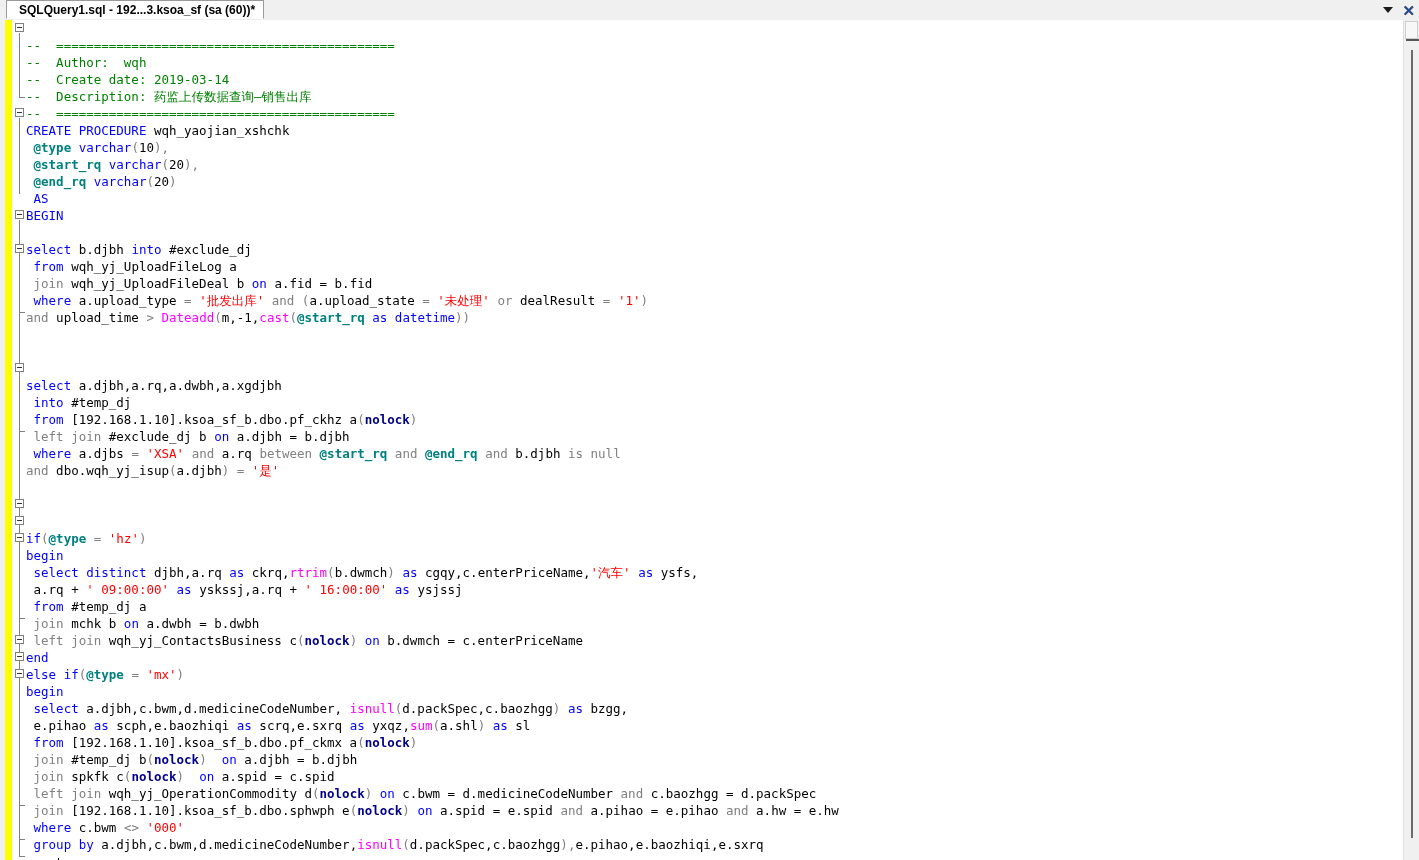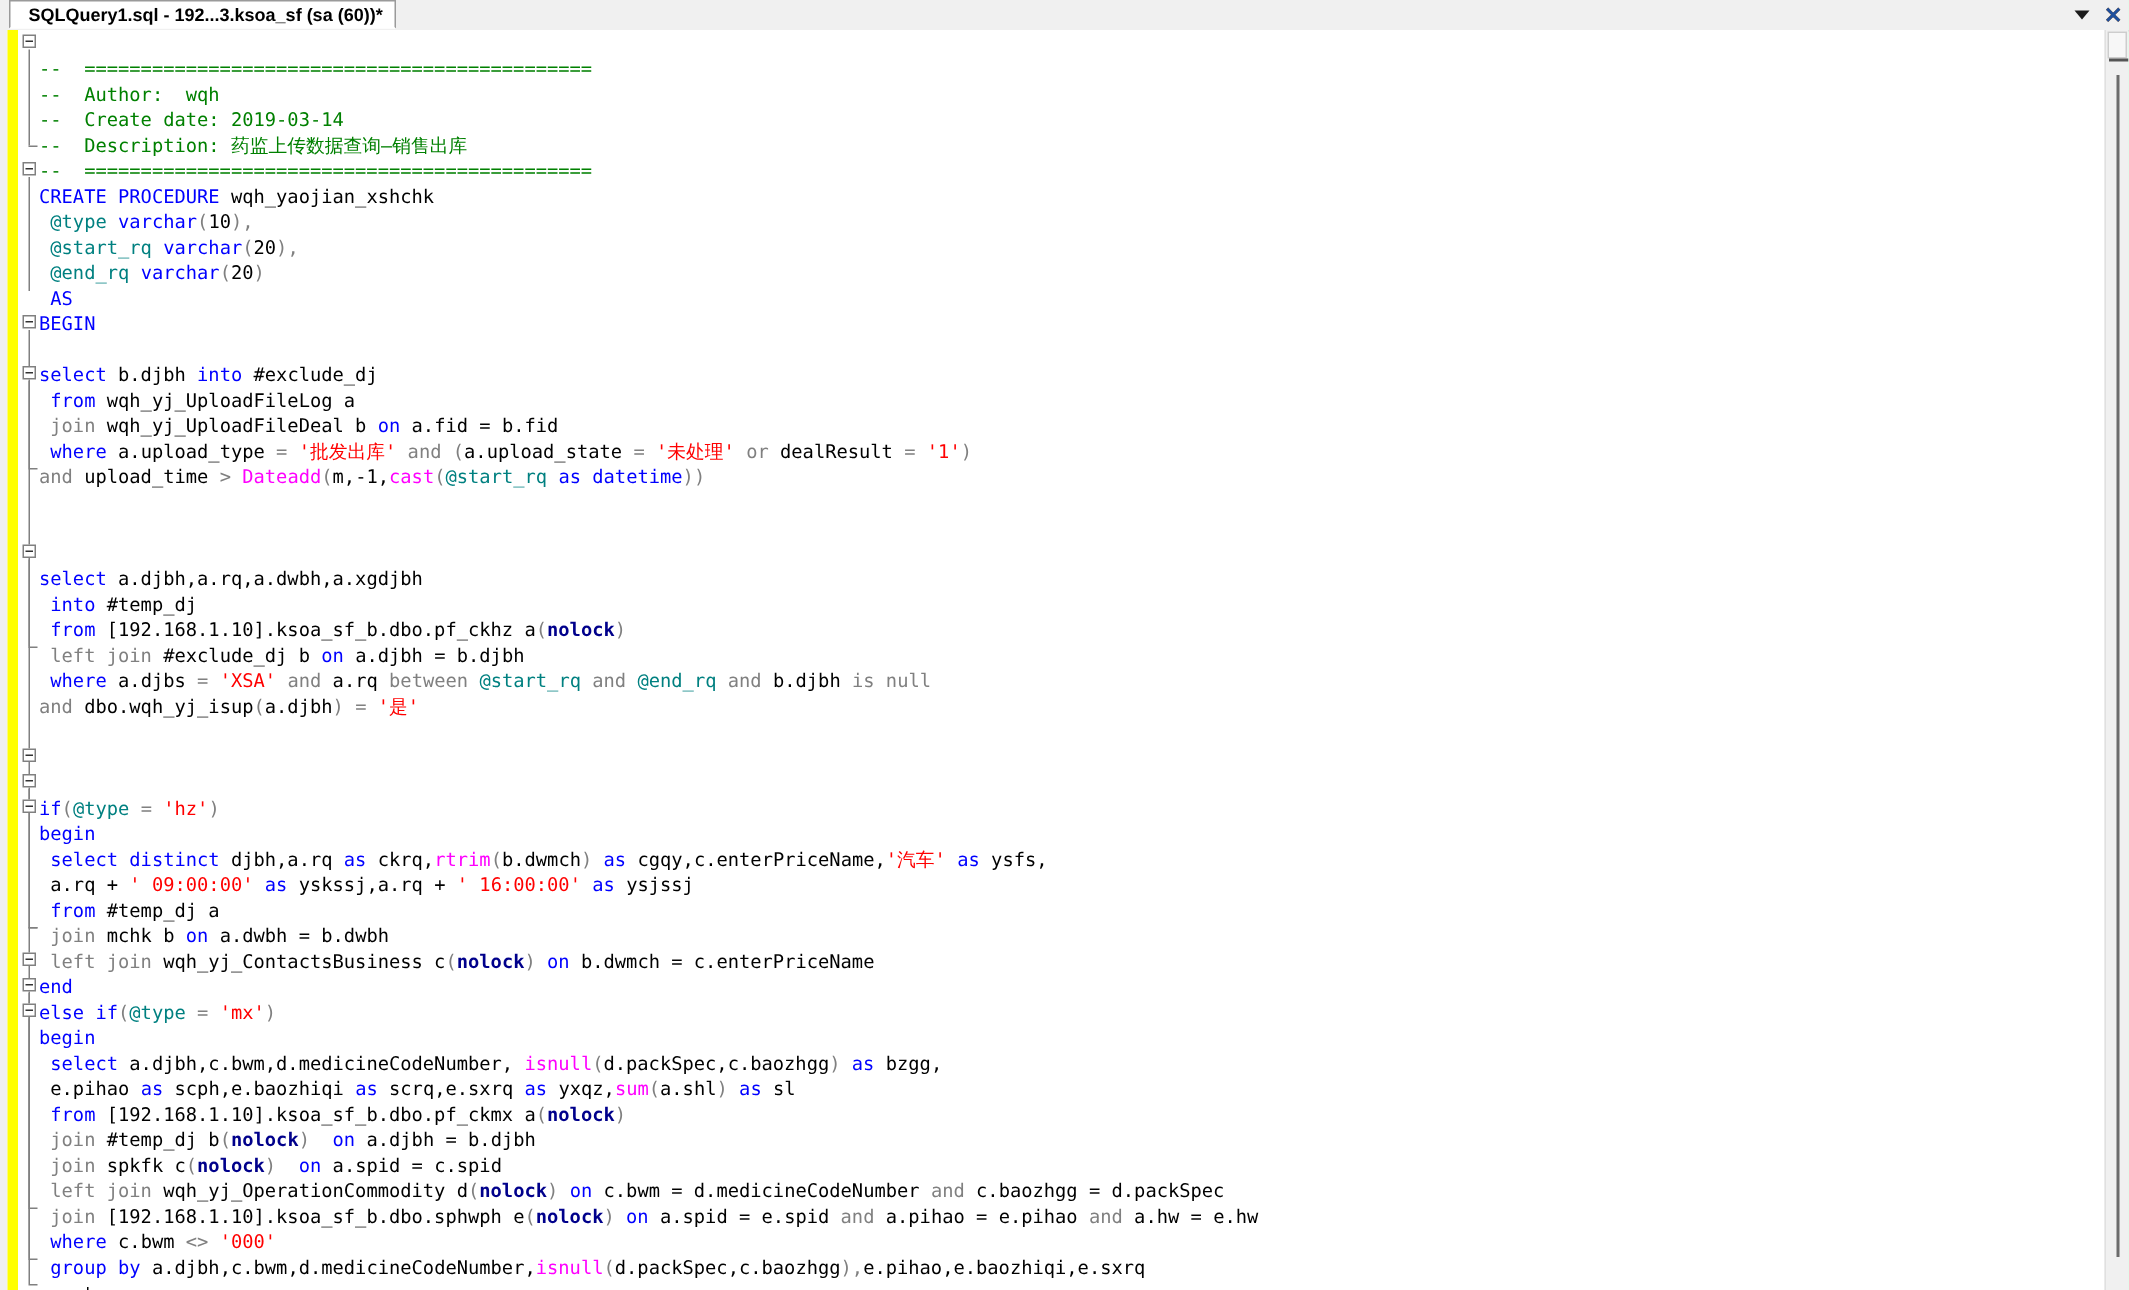--- a/index.html
+++ b/index.html
@@ -89,21 +89,21 @@
     color:#000000;
   }
   .code .ln{height:17px;display:block;}
   .cm{color:#008000;}      
   .kw{color:#0000ff;}      
   .st{color:#ff0000;}      
   .fn{color:#ff00ff;}      
   .op{color:#808080;}      
   .id{color:#000000;}      
   .nl{color:#00008b;font-weight:bold;} 
-  .var{color:#008080;}
+  .var{color:#008080;font-weight:bold;}
 
   .caret{
     position:absolute;width:1px;height:15px;background:#000000;
   }
 
   
   .vscroll{
     position:absolute;right:0;top:20px;width:15px;height:840px;background:#f0f0f0;
     border-left:1px solid #e0e0e0;
   }

